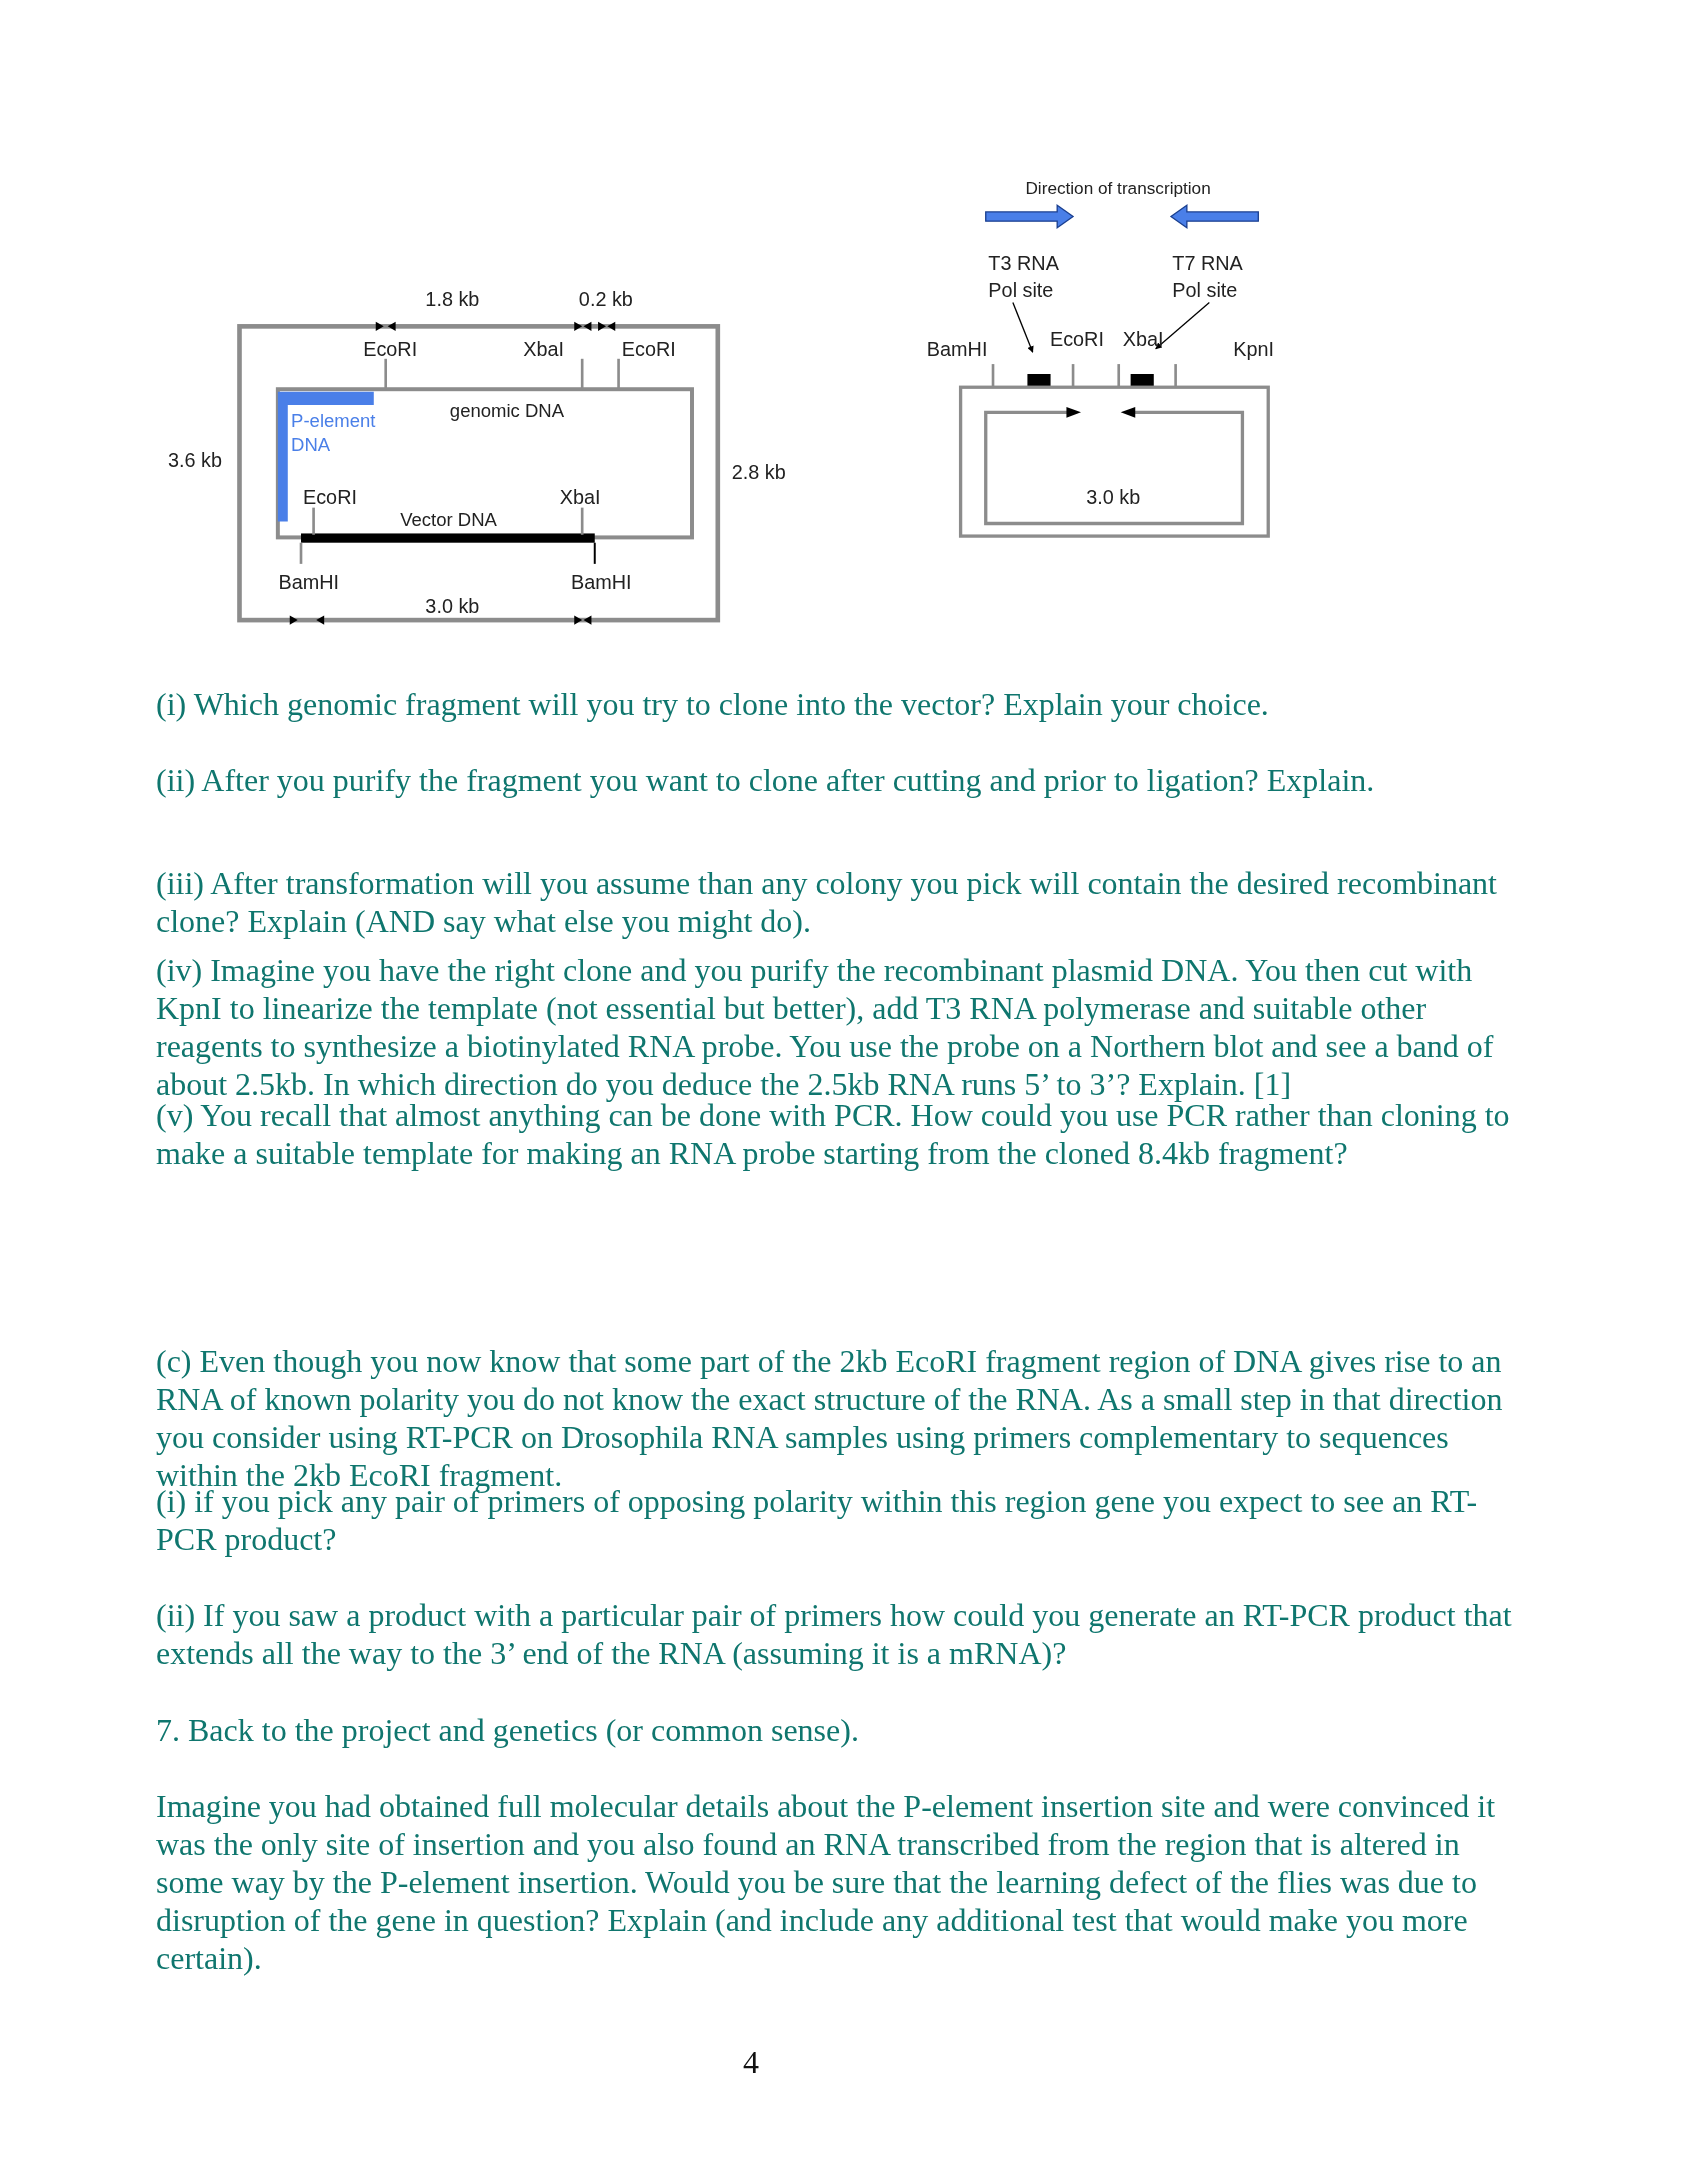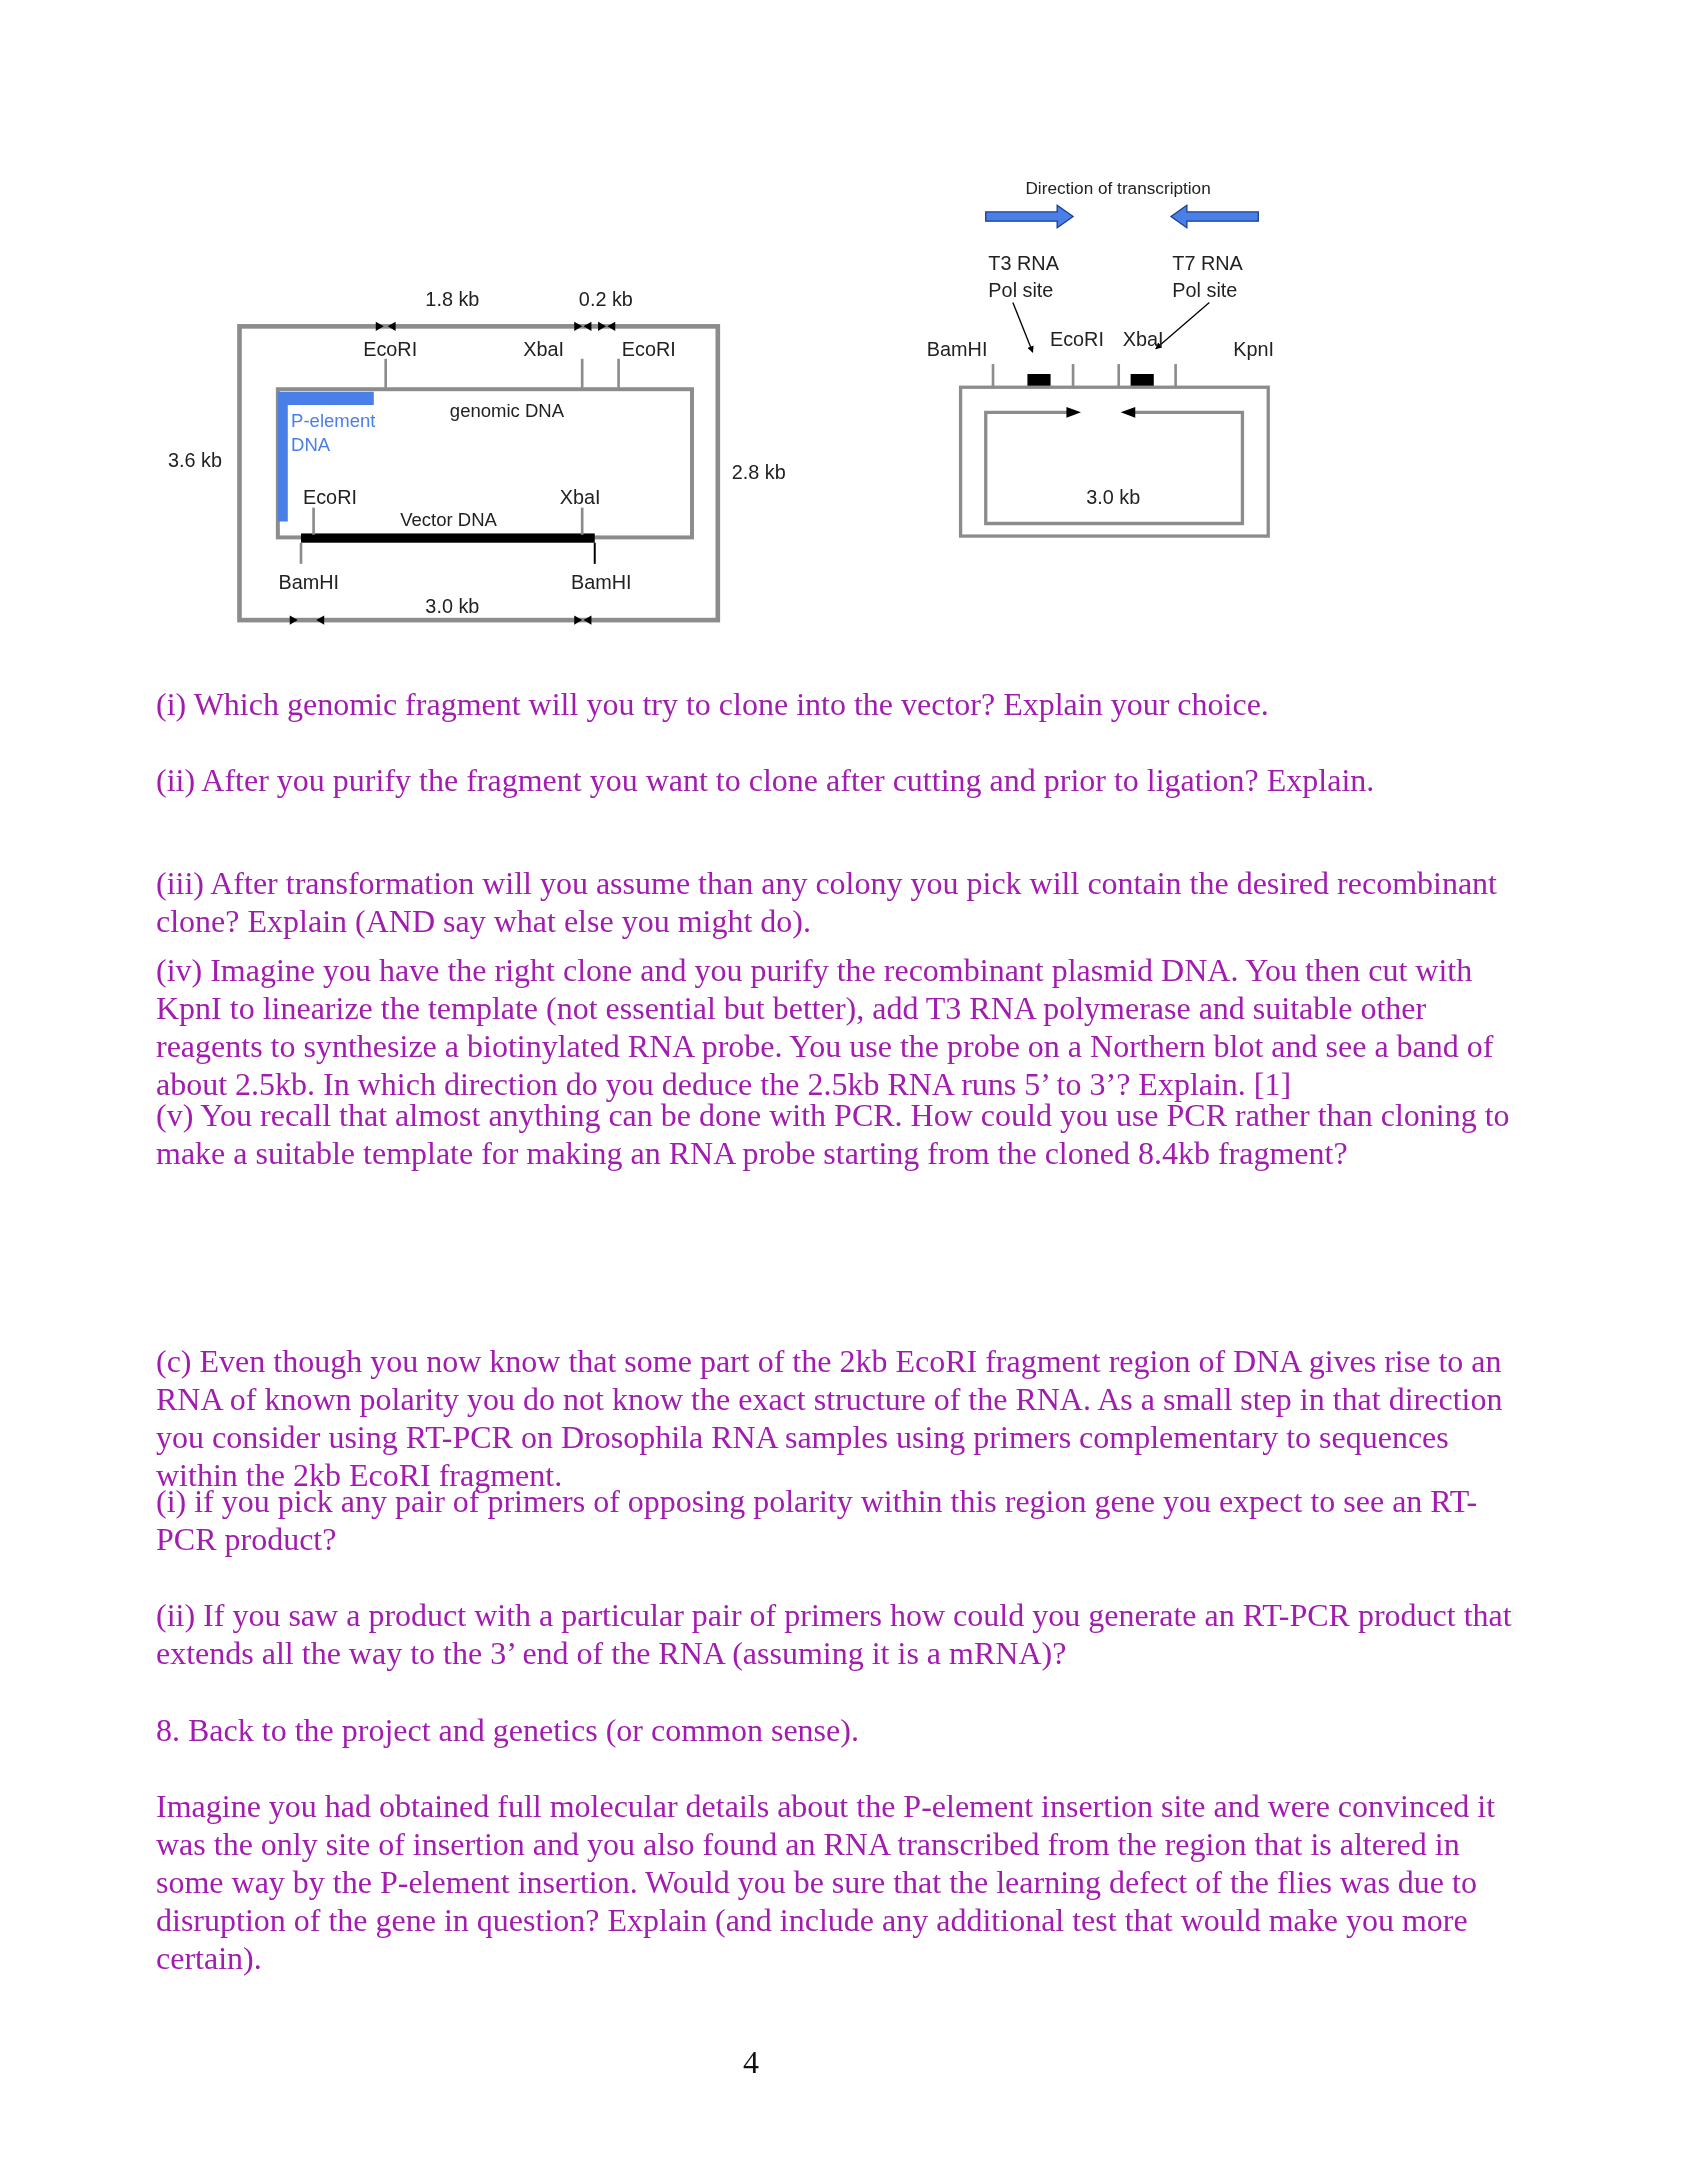--- a/index.html
+++ b/index.html
@@ -1,20 +1,20 @@
 <!DOCTYPE html>
 <html style="font-size:10.6px"><head>
 <meta charset="utf-8">
 <style>
   html, body { margin: 0; padding: 0; background: #ffffff; }
   body { width: 1687px; height: 2183px; position: relative; overflow: hidden; }
   .diagram { position: absolute; left: 0; top: 0; width: 1687px; height: 662px; }
   .diagram text { font-family: "Liberation Sans", sans-serif; fill: #222; }
   .q { position: absolute; left: 156px; width: 1376px; font-family: "Liberation Serif", serif;
-       font-size: 32px; line-height: 38px; color: #a21caf; margin: 0; }
+       font-size: 32px; line-height: 38px; color: #0f766e; margin: 0; }
   .pageno { position: absolute; left: 0; width: 1502px; text-align: center; top: 2044px;
             font-family: "Liberation Serif", serif; font-size: 32px; color: #111; }
 </style>
 </head>
 <body>
 
 <svg class="diagram" viewBox="0 0 2550 1000" xmlns="http://www.w3.org/2000/svg">
   <defs>
     <marker id="arrR" markerWidth="10" markerHeight="10" refX="9" refY="5" orient="auto" markerUnits="userSpaceOnUse">
       <path d="M0,0 L10,5 L0,10 z" fill="#000"></path>
@@ -107,17 +107,17 @@
 </svg>
 
 <p class="q" style="top:685px">(i) Which genomic fragment will you try to clone into the vector? Explain your choice.</p>
 <p class="q" style="top:761px">(ii) After you purify the fragment you want to clone after cutting and prior to ligation?  Explain.</p>
 <p class="q" style="top:864px">(iii) After transformation will you assume than any colony you pick will contain the desired recombinant clone?  Explain (AND say what else you might do).</p>
 <p class="q" style="top:951px">(iv) Imagine you have the right clone and you purify the recombinant plasmid DNA. You then cut with KpnI to linearize the template (not essential but better), add T3 RNA polymerase and suitable other reagents to synthesize a biotinylated RNA probe.  You use the probe on a Northern blot and see a band of about 2.5kb. In which direction do you deduce the 2.5kb RNA runs 5’ to 3’?  Explain.  [1]</p>
 <p class="q" style="top:1096px">(v) You recall that almost anything can be done with PCR.  How could you use PCR rather than cloning to make a suitable template for making an RNA probe starting from the cloned 8.4kb fragment?</p>
 <p class="q" style="top:1342px">(c) Even though you now know that some part of the 2kb EcoRI fragment region of DNA gives rise to an RNA of known polarity you do not know the exact structure of the RNA.  As a small step in that direction you consider using RT-PCR on Drosophila RNA samples using primers complementary to sequences within the 2kb EcoRI fragment.</p>
 <p class="q" style="top:1482px">(i) if you pick any pair of primers of opposing polarity within this region gene you expect to see an RT-PCR product?</p>
 <p class="q" style="top:1596px">(ii) If you saw a product with a particular pair of primers how could you generate an RT-PCR product that extends all the way to the 3’ end of the RNA (assuming it is a mRNA)?</p>
-<p class="q" style="top:1711px">8. Back to the project and genetics (or common sense).</p>
+<p class="q" style="top:1711px">7. Back to the project and genetics (or common sense).</p>
 <p class="q" style="top:1787px">Imagine you had obtained full molecular details about the P-element insertion site and were convinced it was the only site of insertion and you also found an RNA transcribed from the region that is altered in some way by the P-element insertion.  Would you be sure that the learning defect of the flies was due to disruption of the gene in question?  Explain (and include any additional test that would make you more certain).</p>
 
 <div class="pageno">4</div>
 
 
 </body></html>

